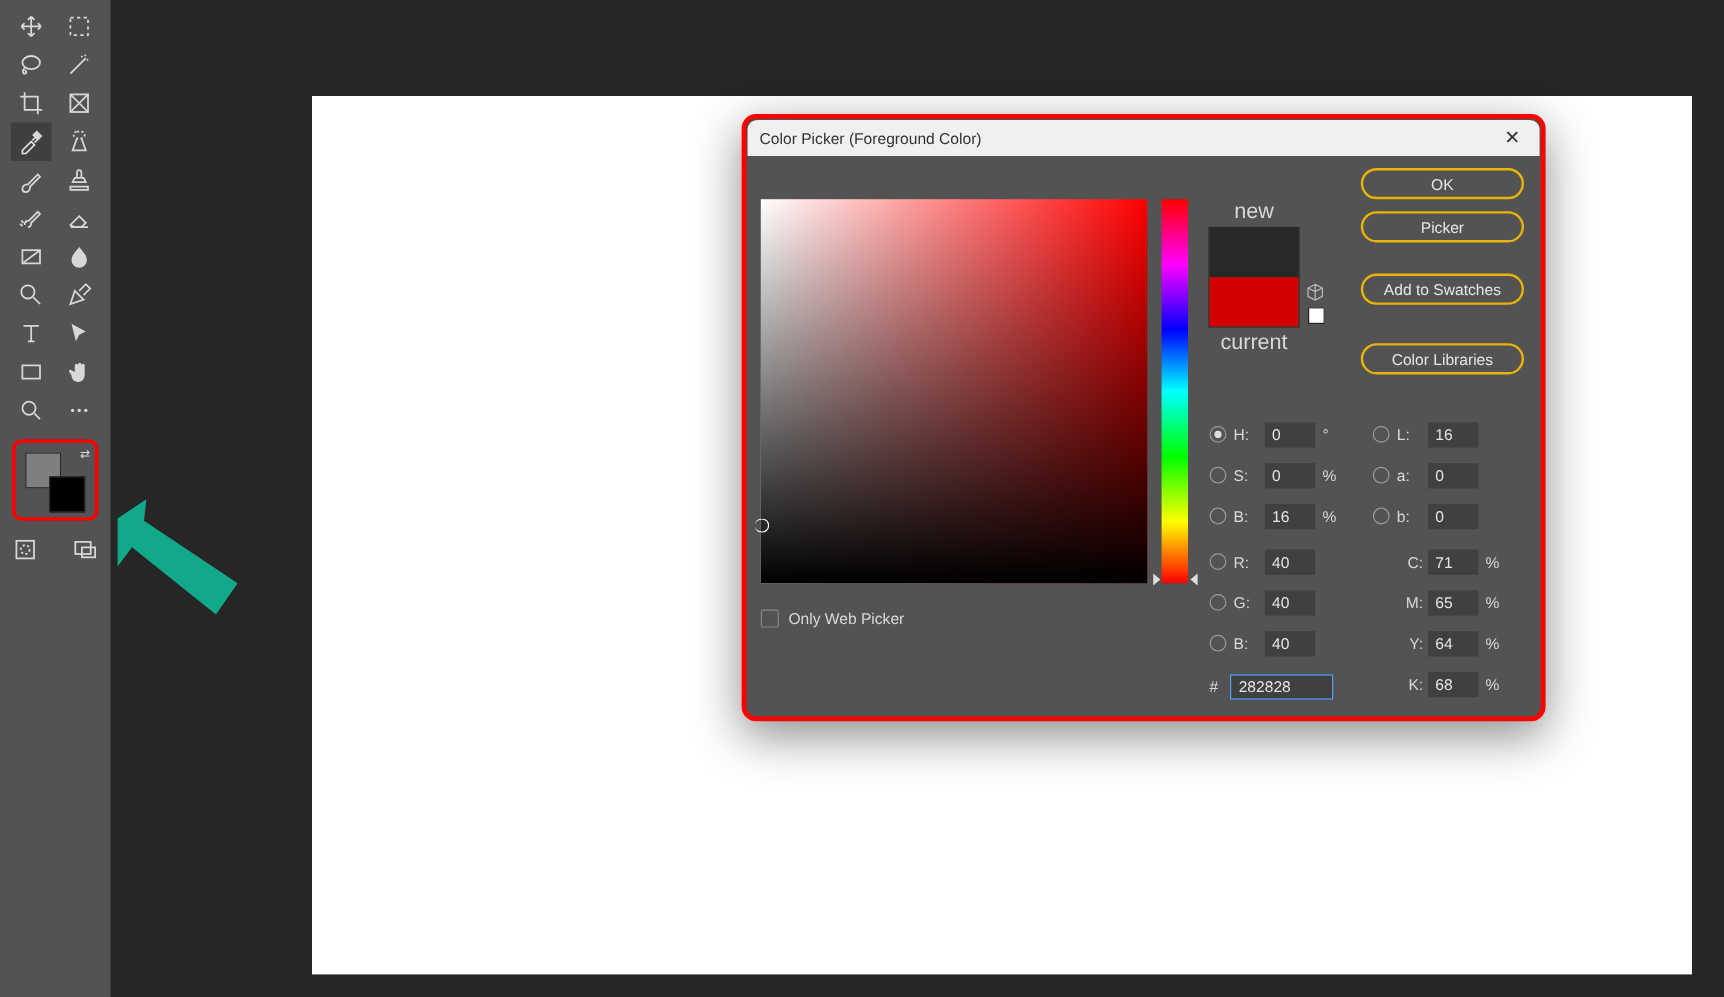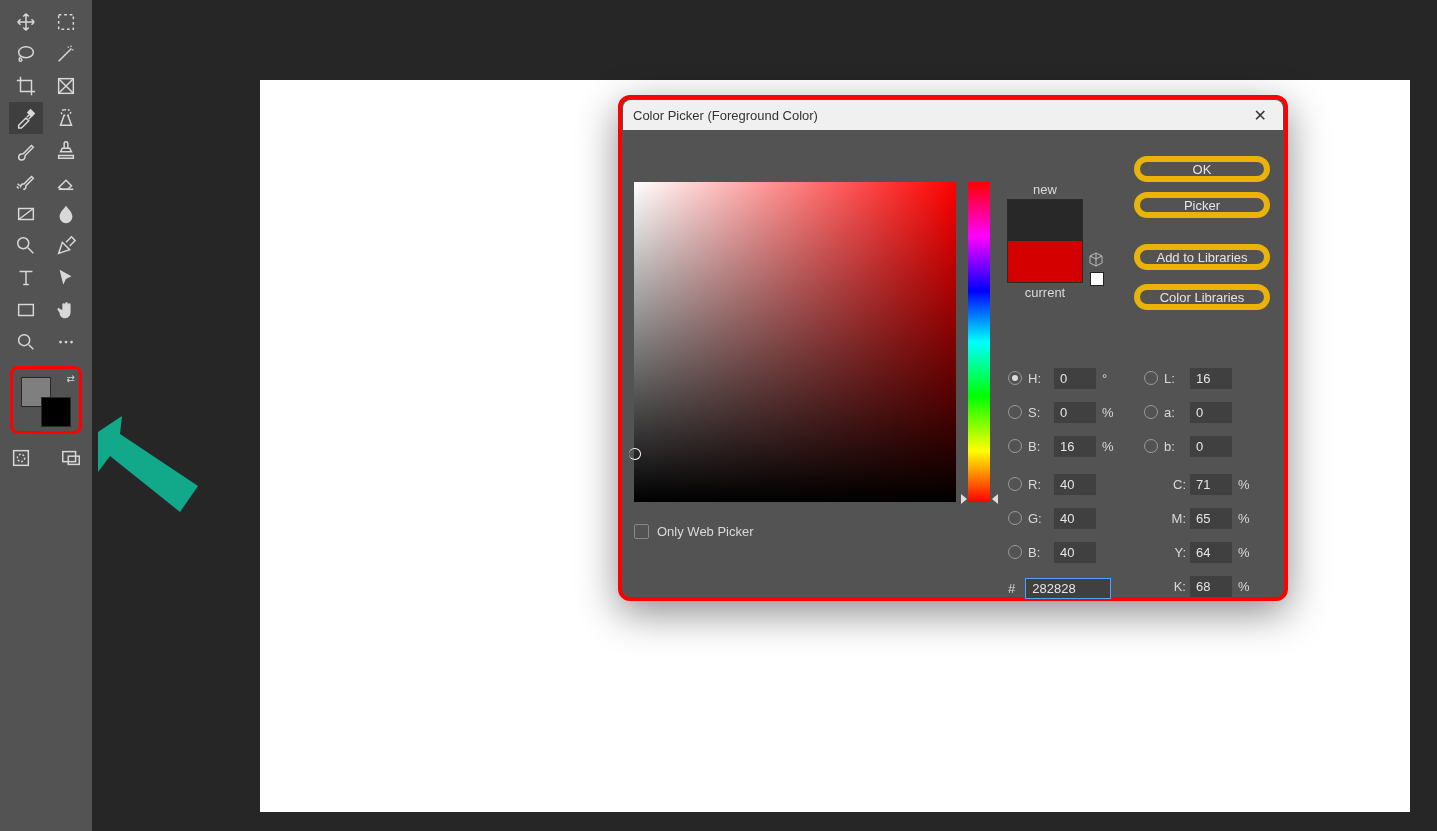--- a/index.html
+++ b/index.html
@@ -13,42 +13,42 @@
 .color-swatches{position:relative;width:72px;height:68px;margin-top:8px;border:3px solid #ff0000;border-radius:8px}
 .fg-sw{position:absolute;left:8px;top:8px;width:30px;height:30px;background:#7f7f7f;border:1px solid #2a2a2a}
 .bg-sw{position:absolute;left:28px;top:28px;width:30px;height:30px;background:#000;border:1px solid #2a2a2a}
 .sw-switch{position:absolute;right:4px;top:4px;color:#d8d8d8;font-size:10px}
 .sw-reset{position:absolute;left:4px;bottom:4px;width:12px;height:12px}
 .mask-row{display:flex;gap:16px;margin-top:8px}
 .canvas-bg{position:absolute;left:92px;top:0;right:0;bottom:0;background:#262626}
 .canvas{position:absolute;left:260px;top:80px;width:1150px;height:732px;background:#fff}
 .arrow{position:absolute;left:90px;top:416px;pointer-events:none}
 .dialog{position:absolute;left:618px;top:95px;width:670px;height:506px;background:#535353;border:4px solid #ff0000;border-radius:12px;box-shadow:0 12px 40px rgba(0,0,0,.45);display:flex;flex-direction:column}
-.titlebar{height:30px;background:#f0f0f0;display:flex;align-items:center;justify-content:space-between;padding:0 10px;border-radius:8px 8px 0 0;margin:1px 1px 16px 1px}
+.titlebar{height:30px;background:#f0f0f0;display:flex;align-items:center;justify-content:space-between;padding:0 10px;border-radius:8px 8px 0 0;margin:1px 1px 0 1px}
 .titlebar .t{font-size:13px;color:#333}
 .titlebar .x{font-size:16px;color:#333;cursor:pointer;padding:2px 6px;font-weight:300}
 .body{flex:1;position:relative;color:#d9d9d9}
 .color-field{position:absolute;left:12px;top:36px;width:322px;height:320px;background:linear-gradient(to top,#000,transparent),linear-gradient(to right,#fff,#ff0000)}
 .field-cursor{position:absolute;left:-1px;top:266px;width:12px;height:12px;border:1.5px solid #fff;border-radius:50%;border-left:none;transform:translateX(-4px)}
 .hue-strip{position:absolute;left:346px;top:36px;width:22px;height:320px;background:linear-gradient(to bottom,#ff0000 0%,#ff00ff 17%,#0000ff 34%,#00ffff 50%,#00ff00 67%,#ffff00 84%,#ff8000 92%,#ff0000 100%)}
 .hue-arrow{position:absolute;left:339px;top:348px;width:0;height:0;border-top:5px solid transparent;border-bottom:5px solid transparent;border-left:6px solid #ddd}
 .hue-arrow.r{left:370px;border-left:none;border-right:6px solid #ddd}
 .new-cur{position:absolute;left:385px;top:36px}
-.nc-lbl{font-size:13px;text-align:center;width:76px}
+.nc-lbl{font-size:18px;text-align:center;width:76px}
 .nc-box{width:76px;height:84px;border:1px solid #2b2b2b;display:flex;flex-direction:column;margin:2px 0}
 .nc-new{flex:1;background:#282828}
 .nc-cur{flex:1;background:#d40000}
 .cube-ico{position:absolute;left:466px;top:106px}
 .cube-sw{position:absolute;left:468px;top:126px;width:14px;height:14px;border:1px solid #222;background:#fff}
 .webonly{position:absolute;left:12px;top:378px;display:flex;align-items:center;gap:8px;font-size:13px}
 .webonly input{width:15px;height:15px;appearance:none;border:1px solid #888;background:#535353;border-radius:2px}
 .btns{position:absolute;right:14px;top:10px;width:136px;display:flex;flex-direction:column;gap:10px}
-.btn{height:26px;border:6px solid #eab308;border-radius:14px;background:#535353;color:#e5e5e5;font-size:13px;display:flex;align-items:center;justify-content:center;cursor:pointer;white-space:nowrap}
+.btn{height:26px;border:2px solid #eab308;border-radius:14px;background:#535353;color:#e5e5e5;font-size:13px;display:flex;align-items:center;justify-content:center;cursor:pointer;white-space:nowrap}
 .btn.add{margin-top:16px}
-.btn.lib{margin-top:4px}
+.btn.lib{margin-top:22px}
 .fields{position:absolute;left:386px;top:215px;font-size:13px}
 .frow{display:flex;align-items:center;height:34px}
 .rad{width:14px;height:14px;border:1.5px solid #9a9a9a;border-radius:50%;margin-right:6px;display:inline-flex;align-items:center;justify-content:center}
 .rad.on::after{content:"";width:6px;height:6px;background:#ddd;border-radius:50%}
 .flab{width:22px;text-align:left}
 .fin{width:42px;height:21px;background:#404040;border:none;color:#e5e5e5;font-size:13px;text-align:left;padding:0 6px;margin-left:4px}
 .fin.hex{width:86px;background:#404040;border:1px solid #4fa3ff}
 .u{width:20px;margin-left:6px;text-align:left}
 .col2{position:absolute;left:522px;top:215px;font-size:13px}
 .hashlab{margin-right:6px}
@@ -258,21 +258,21 @@
     <div class="cube-sw"></div>
 
     <label class="webonly">
       <input type="checkbox" style="">
       <span>Only Web Picker</span>
     </label>
 
     <div class="btns">
       <div class="btn">OK</div>
       <div class="btn">Picker</div>
-      <div class="btn add">Add to Libraries</div>
+      <div class="btn add">Add to Swatches</div>
       <div class="btn lib">Color Libraries</div>
     </div>
 
     <div class="fields">
       <div class="frow">
           <span class="rad on"></span>
           <span class="flab">H:</span>
           <input class="fin" value="0" style="">
           <span class="u">°</span>
         </div>

